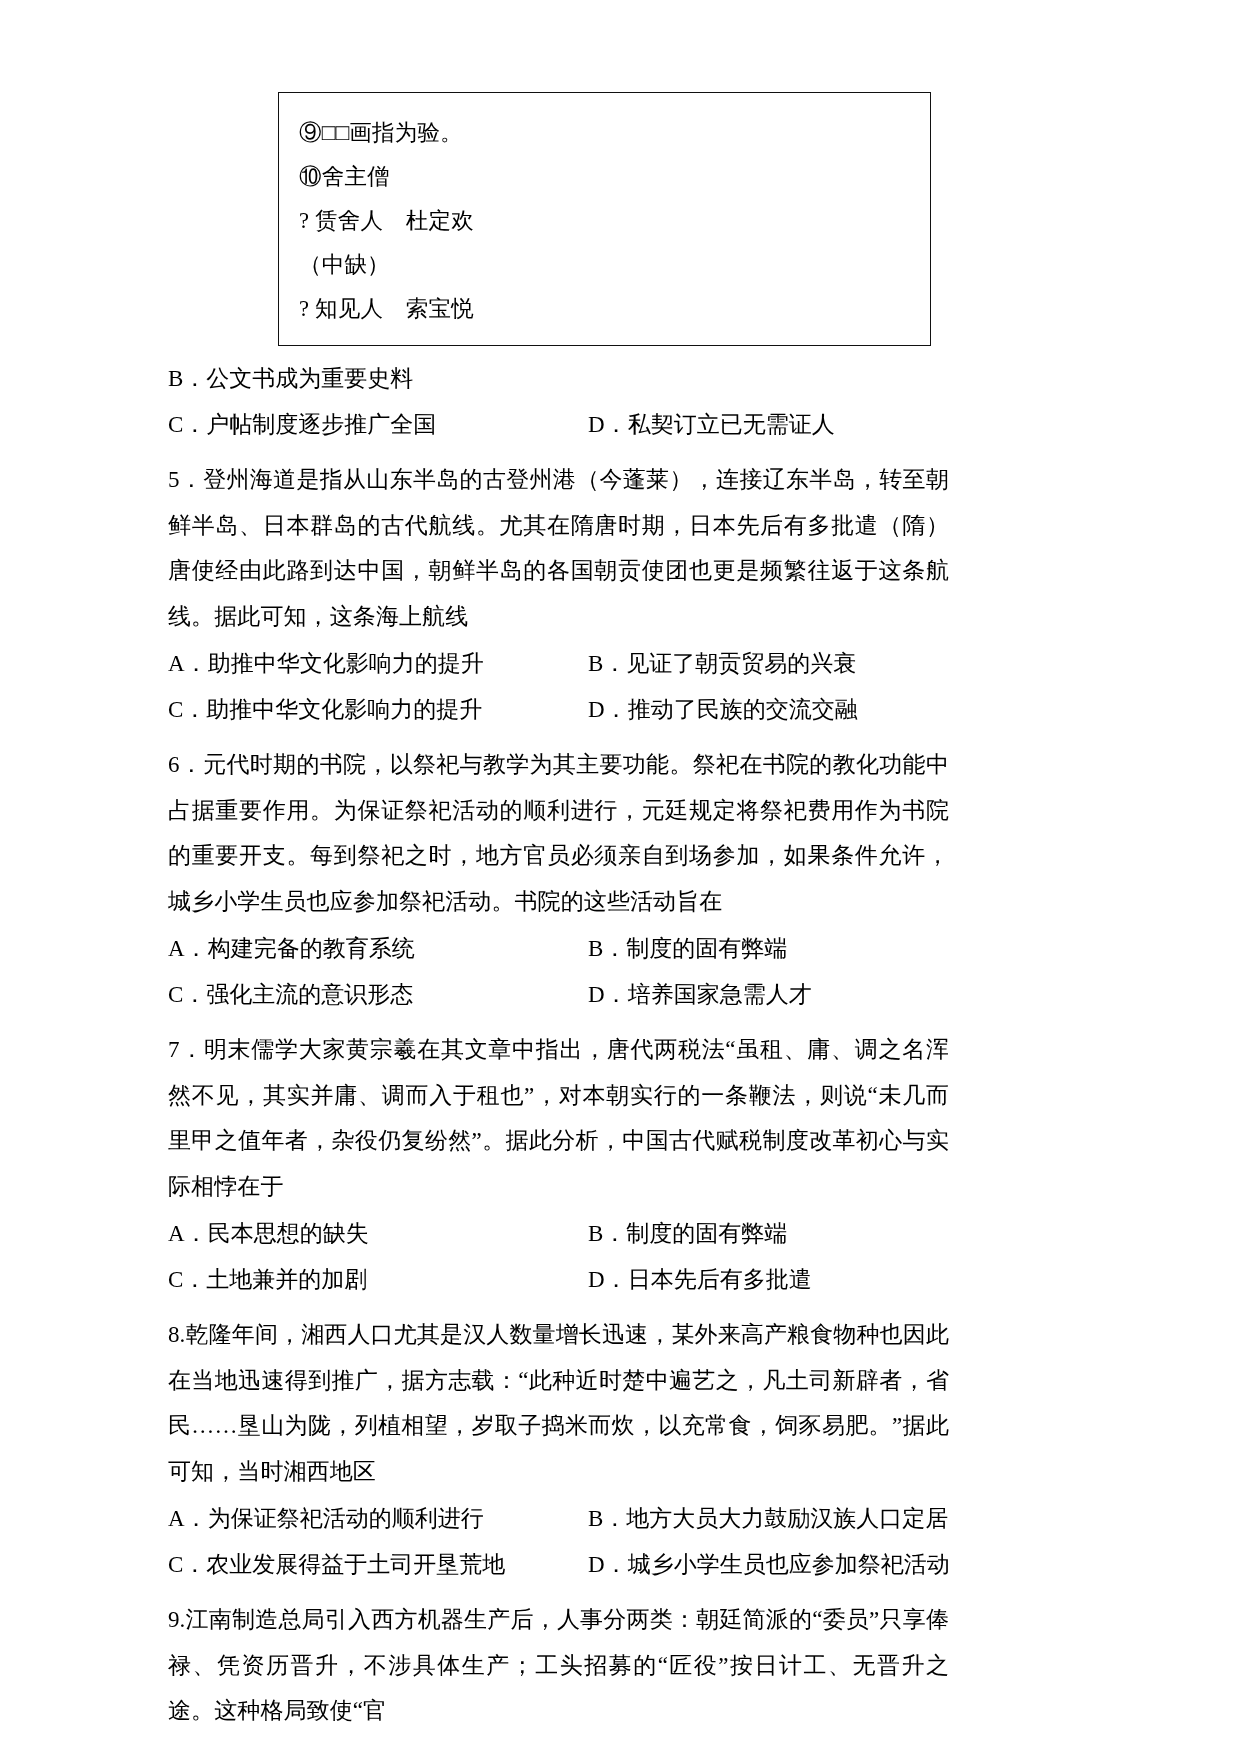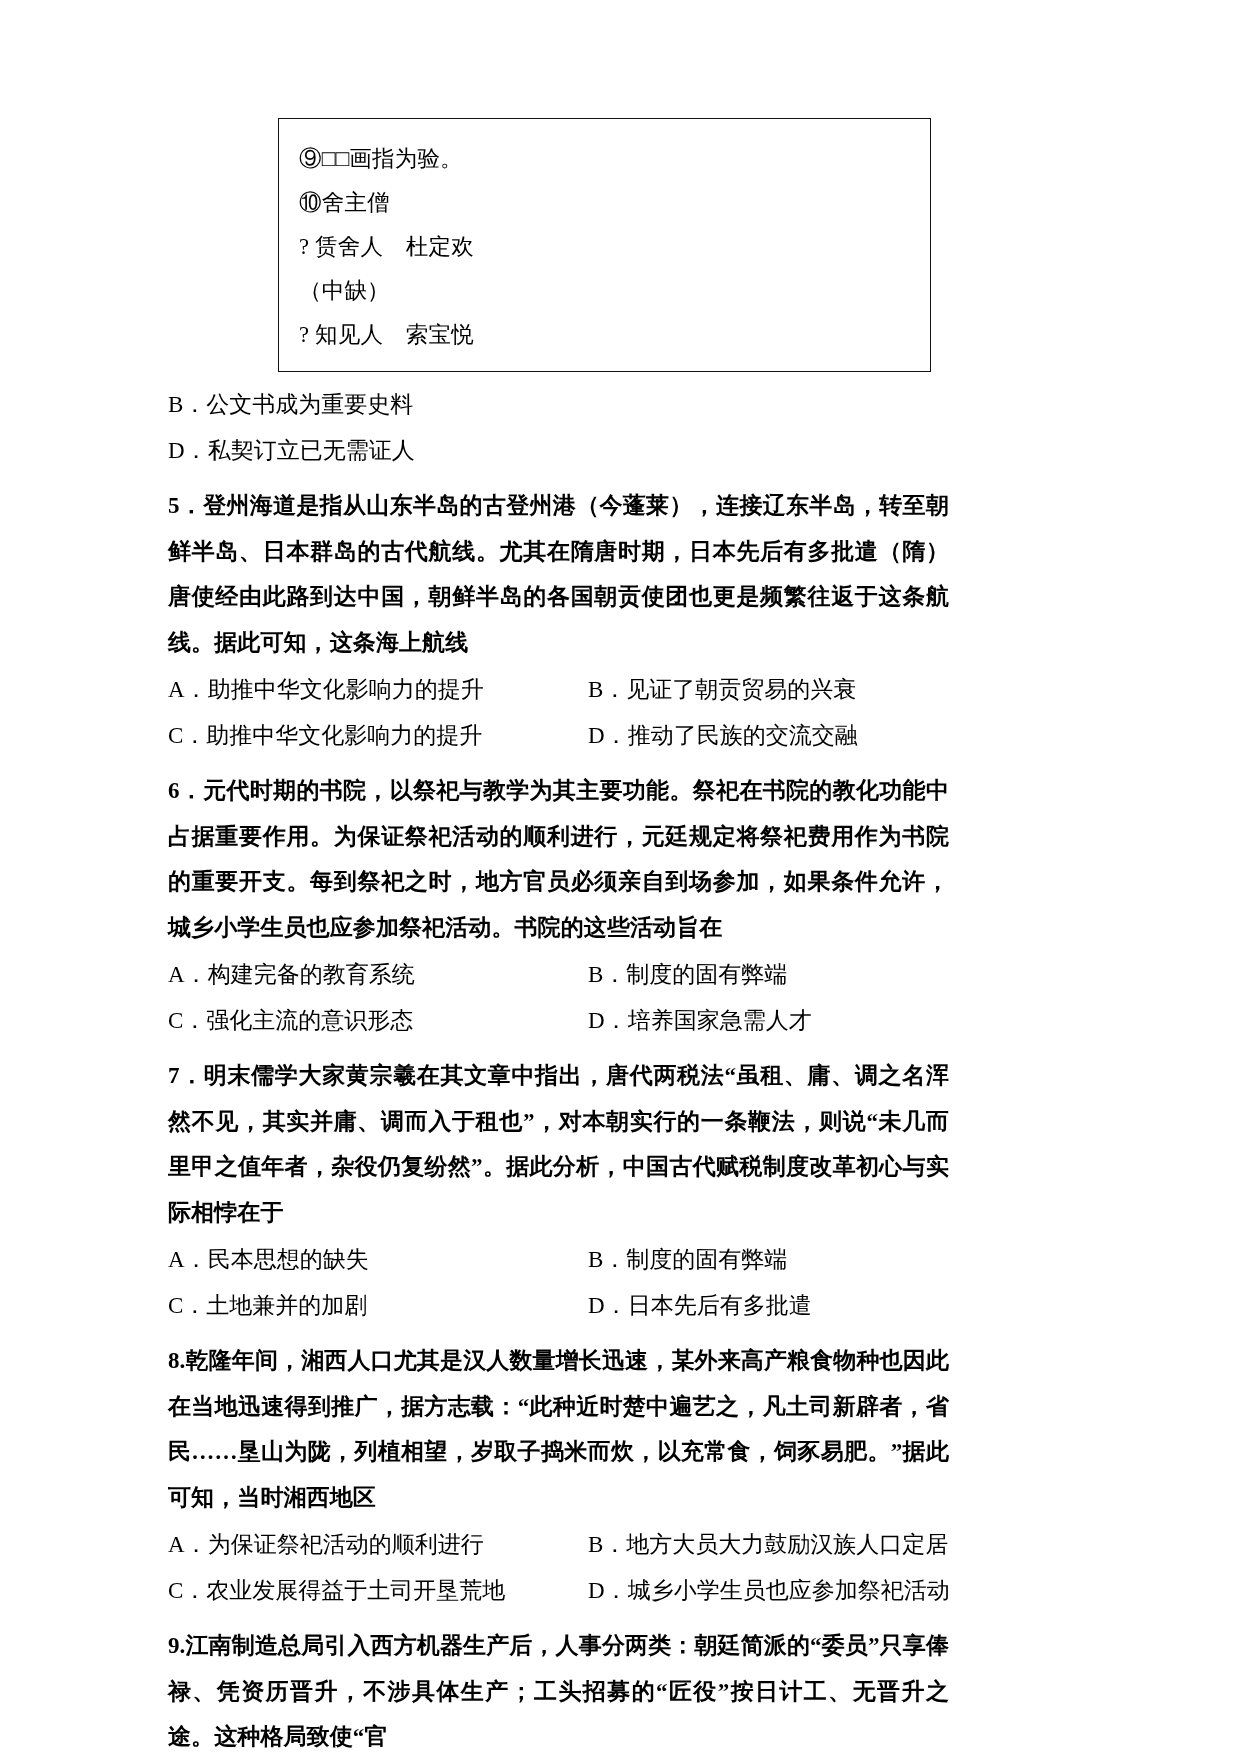--- a/index.html
+++ b/index.html
@@ -14,21 +14,21 @@
     font-family: "Liberation Serif", "DejaVu Serif", serif;
     color: #000000;
     overflow: hidden;
   }
   .page {
     position: absolute;
     left: 0; top: 0;
     width: 1099px;
     height: 1754px;
     box-sizing: border-box;
-    padding: 118px 150px 0 168px;
+    padding: 92px 150px 0 168px;
   }
 
   
   .source-box {
     margin-left: 110px;
     margin-right: 18px;
     border: 1.5px solid #111;
     box-sizing: border-box;
     padding: 18px 0 14px 20px;
     min-height: 200px;
@@ -44,21 +44,20 @@
   .question {
     margin-top: 10px;
   }
   .q-para {
     font-size: 23px;
     line-height: 45.5px;
     text-align: justify;
     text-justify: inter-ideograph;
     white-space: pre-wrap;
     letter-spacing: 0.1px;
-    font-weight: bold;
   }
 
   
   .options {
     margin-top: 2px;
   }
   .opt-row {
     display: flex;
     font-size: 23px;
     line-height: 45.5px;
@@ -82,20 +81,21 @@
     <div class="source-line">（中缺）</div>
     <div class="source-line">? 知见人　索宝悦</div>
   </div>
 
   <div class="question">
     <div class="options">
       <div class="opt-row">
         <span class="opt right"><span>B．</span><span>公文书成为重要史料</span></span>
       </div>
       <div class="opt-row">
+        <span class="opt left"><span>C．</span><span>户帖制度逐步推广全国</span></span>
         <span class="opt right"><span>D．</span><span>私契订立已无需证人</span></span>
       </div>
     </div>
   </div>
 
   <div class="question">
     <div class="q-para"><span>5．</span><span>登州海道是指从山东半岛的古登州港（今蓬莱），连接辽东半岛，转至朝鲜半岛、日本群岛的古代航线。尤其在隋唐时期，日本先后有多批遣（隋）唐使经由此路到达中国，朝鲜半岛的各国朝贡使团也更是频繁往返于这条航线。据此可知，这条海上航线</span></div>
     <div class="options">
       <div class="opt-row">
         <span class="opt left"><span>A．</span><span>助推中华文化影响力的提升</span></span>

